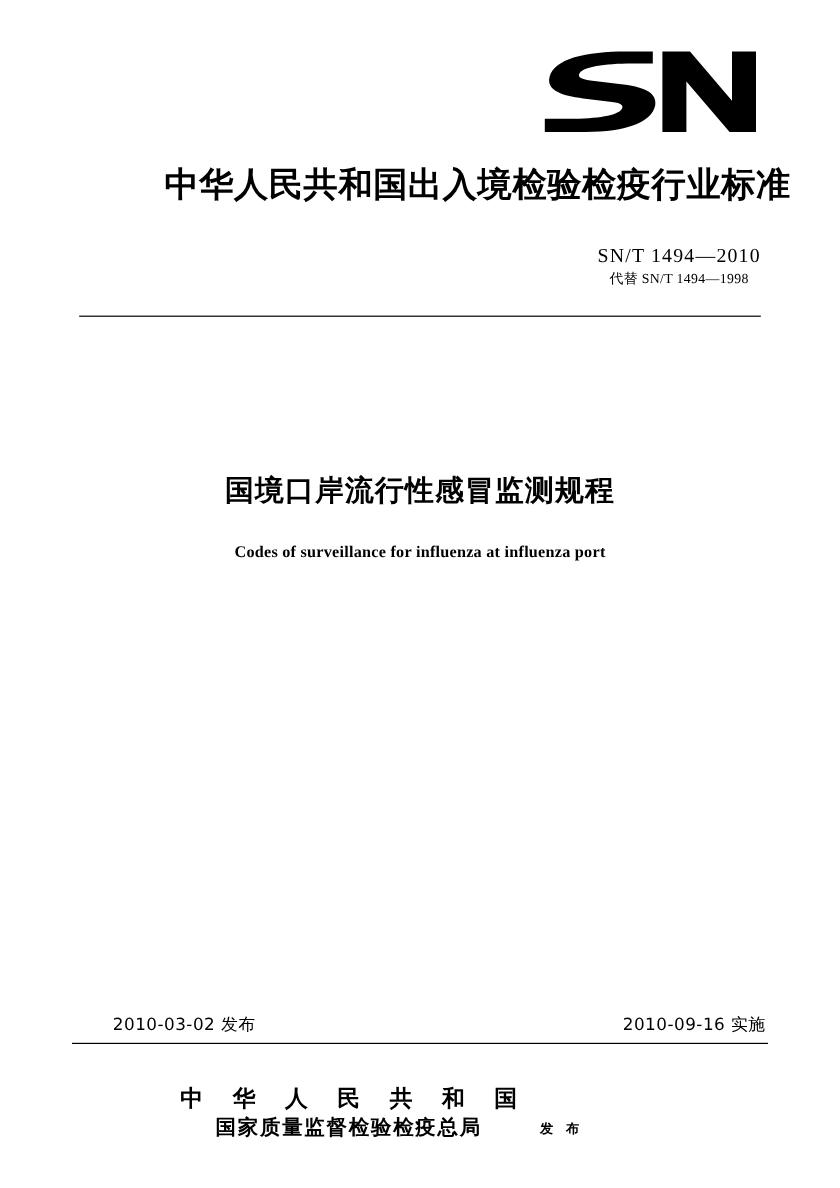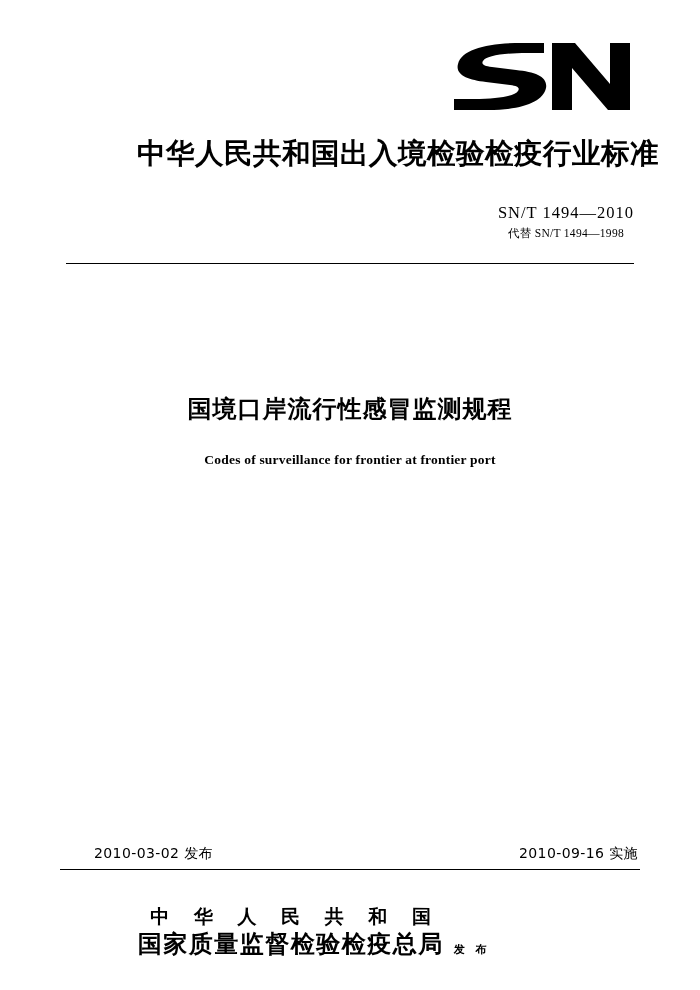--- a/index.html
+++ b/index.html
@@ -148,21 +148,21 @@
     font-weight: bold;
     color: #000;
   }
   .publisher-line1 {
     font-size: 19px;
     letter-spacing: 9px;
     padding-left: 9px;
     line-height: 1.25;
   }
   .publisher-line2 {
-    font-size: 24px;
+    font-size: 17px;
     letter-spacing: 1.5px;
     line-height: 1.3;
   }
   .publisher-action {
     font-family: Liberation Serif, serif;
     font-weight: bold;
     font-size: 11px;
     letter-spacing: 4px;
     margin-left: 10px;
     padding-bottom: 3px;
@@ -188,21 +188,21 @@
   <div class="std-org-title">中华人民共和国出入境检验检疫行业标准</div>
 
   <div class="std-number-block">
     <div class="std-number">SN/T 1494—2010</div>
     <div class="std-replaces">代替 SN/T 1494—1998</div>
   </div>
 
   <div class="rule-top"></div>
 
   <div class="doc-title-cn">国境口岸流行性感冒监测规程</div>
-  <div class="doc-title-en">Codes of surveillance for frontier at frontier port</div>
+  <div class="doc-title-en">Codes of surveillance for influenza at influenza port</div>
 
   <div class="issue-date">2010-03-02 发布</div>
   <div class="effective-date">2010-09-16 实施</div>
   <div class="rule-bottom"></div>
 
   <div class="publisher">
     <div class="publisher-lines">
       <div class="publisher-line1">中 华 人 民 共 和 国</div>
       <div class="publisher-line2">国家质量监督检验检疫总局</div>
     </div>

